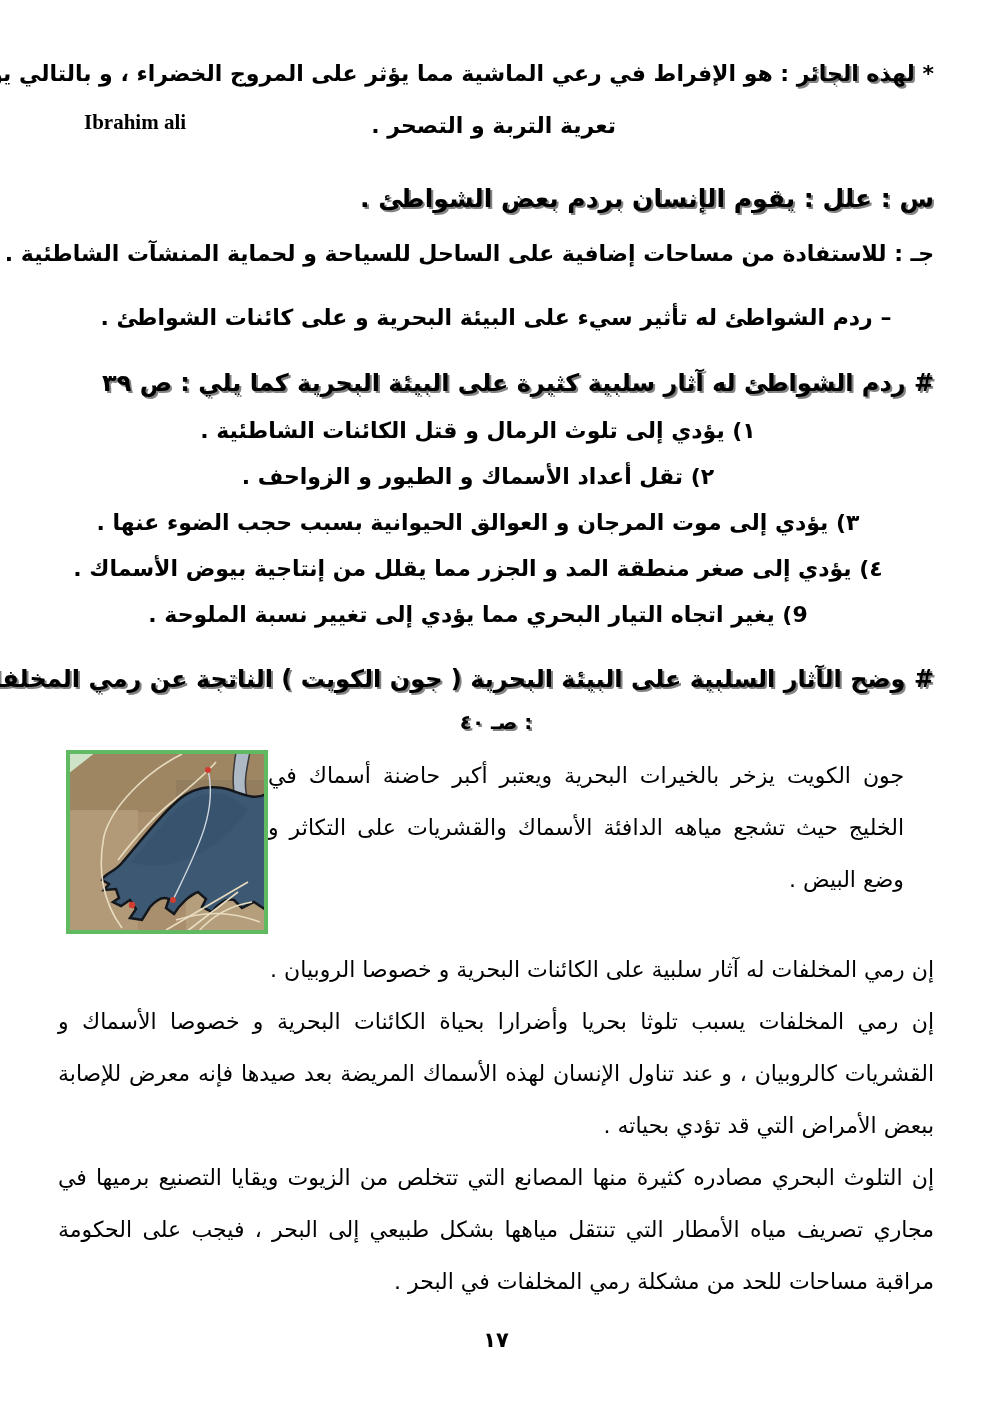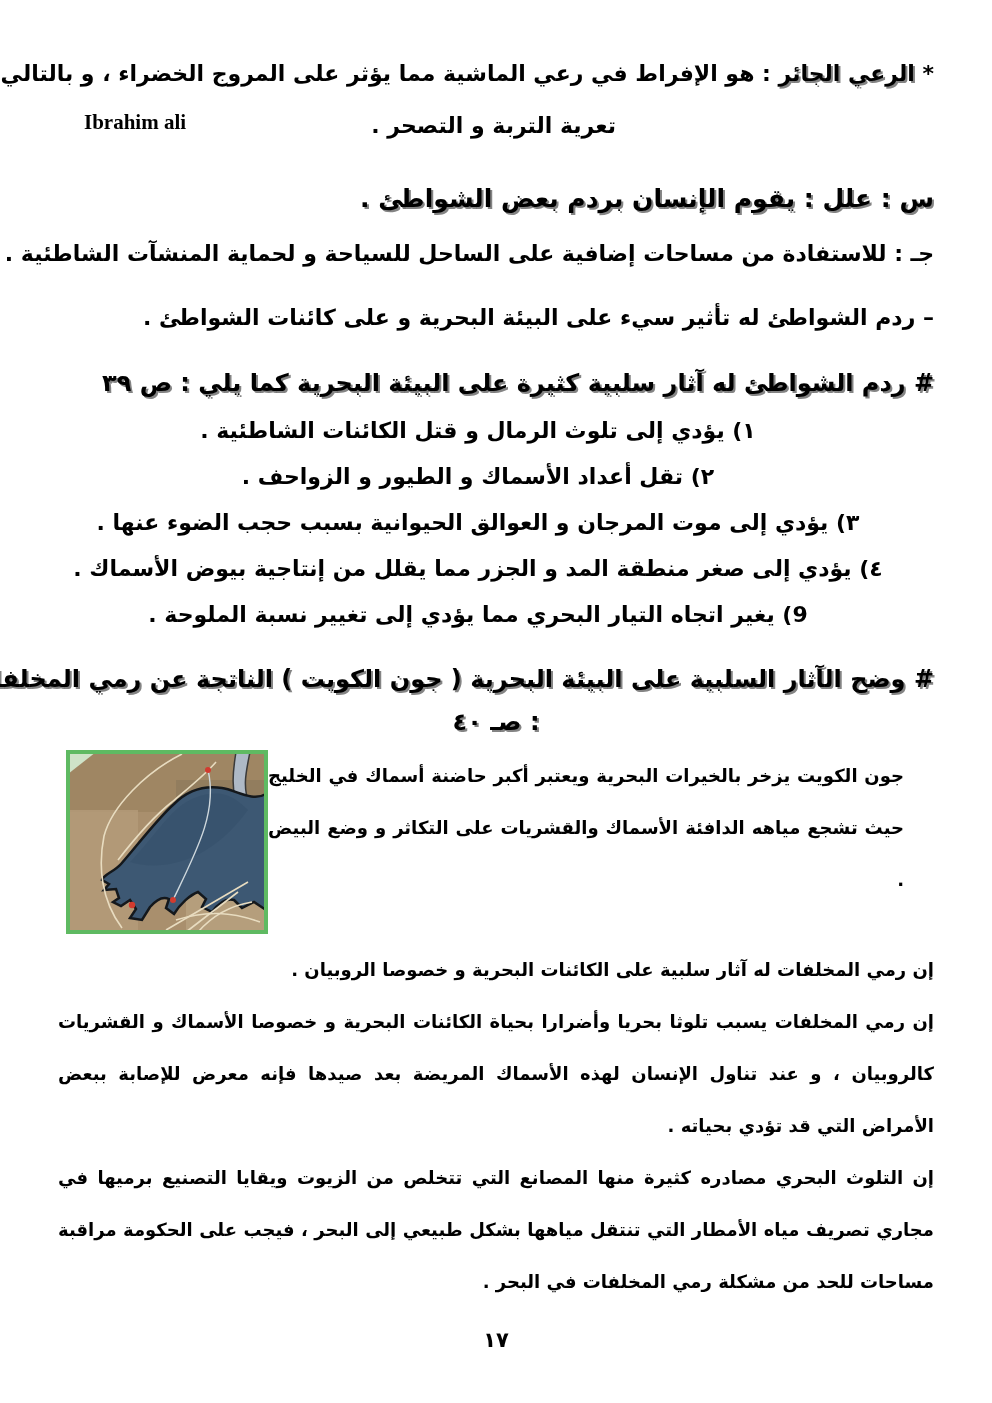--- a/index.html
+++ b/index.html
@@ -19,22 +19,22 @@
     padding: 48px 58px 0 58px;
   }
   .line {
     font-size: 22px;
     font-weight: bold;
     line-height: 52px;
     white-space: nowrap;
     text-align: right;
   }
   .para {
-    font-size: 18px;
-    font-weight: bold;
+    font-size: 22px;
+    font-weight: normal;
     line-height: 52px;
     text-align: justify;
   }
   .fancy {
     font-weight: bold;
     text-shadow: 2px 2px 0 rgba(110,110,110,0.85);
     letter-spacing: 0.5px;
   }
   .h-fancy {
     font-size: 24px;
@@ -54,36 +54,36 @@
     white-space: nowrap;
   }
   .def-tail {
     position: absolute;
     right: 318px;
     top: 0;
     margin-left: 32px;
   }
   .q-heading   { margin-top: 24px; font-size: 25px; }
   .answer-line { margin-top: 8px; }
-  .note-line   { margin-top: 12px; }
+  .note-line   { margin-top: 12px; text-align: center; }
   .effects-heading { margin-top: 18px; }
   .effects-list { margin-top: 4px; }
   .list-item {
     font-size: 22px;
     font-weight: bold;
     line-height: 46px;
     white-space: nowrap;
     text-align: center;
     margin-left: 0;
     margin-right: 36px;
   }
   .waste-heading { margin-top: 20px; }
   .page-ref {
     text-align: center;
-    font-size: 24px;
+    font-size: 20px;
     line-height: 44px;
     white-space: nowrap;
   }
   .figure-row {
     display: flex;
     margin-top: 6px;
     align-items: flex-start;
   }
   .figure-row .map-wrap {
     flex: 0 0 202px;
@@ -104,21 +104,21 @@
     font-size: 21px;
     font-weight: bold;
   }
 </style>
 </head>
 <body>
 
 <div class="page">
   <div class="content">
 
-    <div class="line"><span>* </span><span class="fancy">الرعي الجائر</span><span> : هو الإفراط في رعي الماشية مما يؤثر على المروج الخضراء ، و بالتالي يؤدي إلى</span></div>
+    <div class="line"><span>* </span><span class="fancy">لهذه الجائر</span><span> : هو الإفراط في رعي الماشية مما يؤثر على المروج الخضراء ، و بالتالي يؤدي إلى</span></div>
     <div class="row2">
       <span class="line def-tail">تعرية التربة و التصحر .</span>
       <span class="author">Ibrahim ali</span>
     </div>
 
     <div class="line h-fancy fancy q-heading">س : علل : يقوم الإنسان بردم بعض الشواطئ .</div>
     <div class="line answer-line">جـ : للاستفادة من مساحات إضافية على الساحل للسياحة و لحماية المنشآت الشاطئية .</div>
     <div class="line note-line">– ردم الشواطئ له تأثير سيء على البيئة البحرية و على كائنات الشواطئ .</div>
 
     <div class="h-fancy fancy effects-heading"># ردم الشواطئ له آثار سلبية كثيرة على البيئة البحرية كما يلي : ص ٣٩</div>

